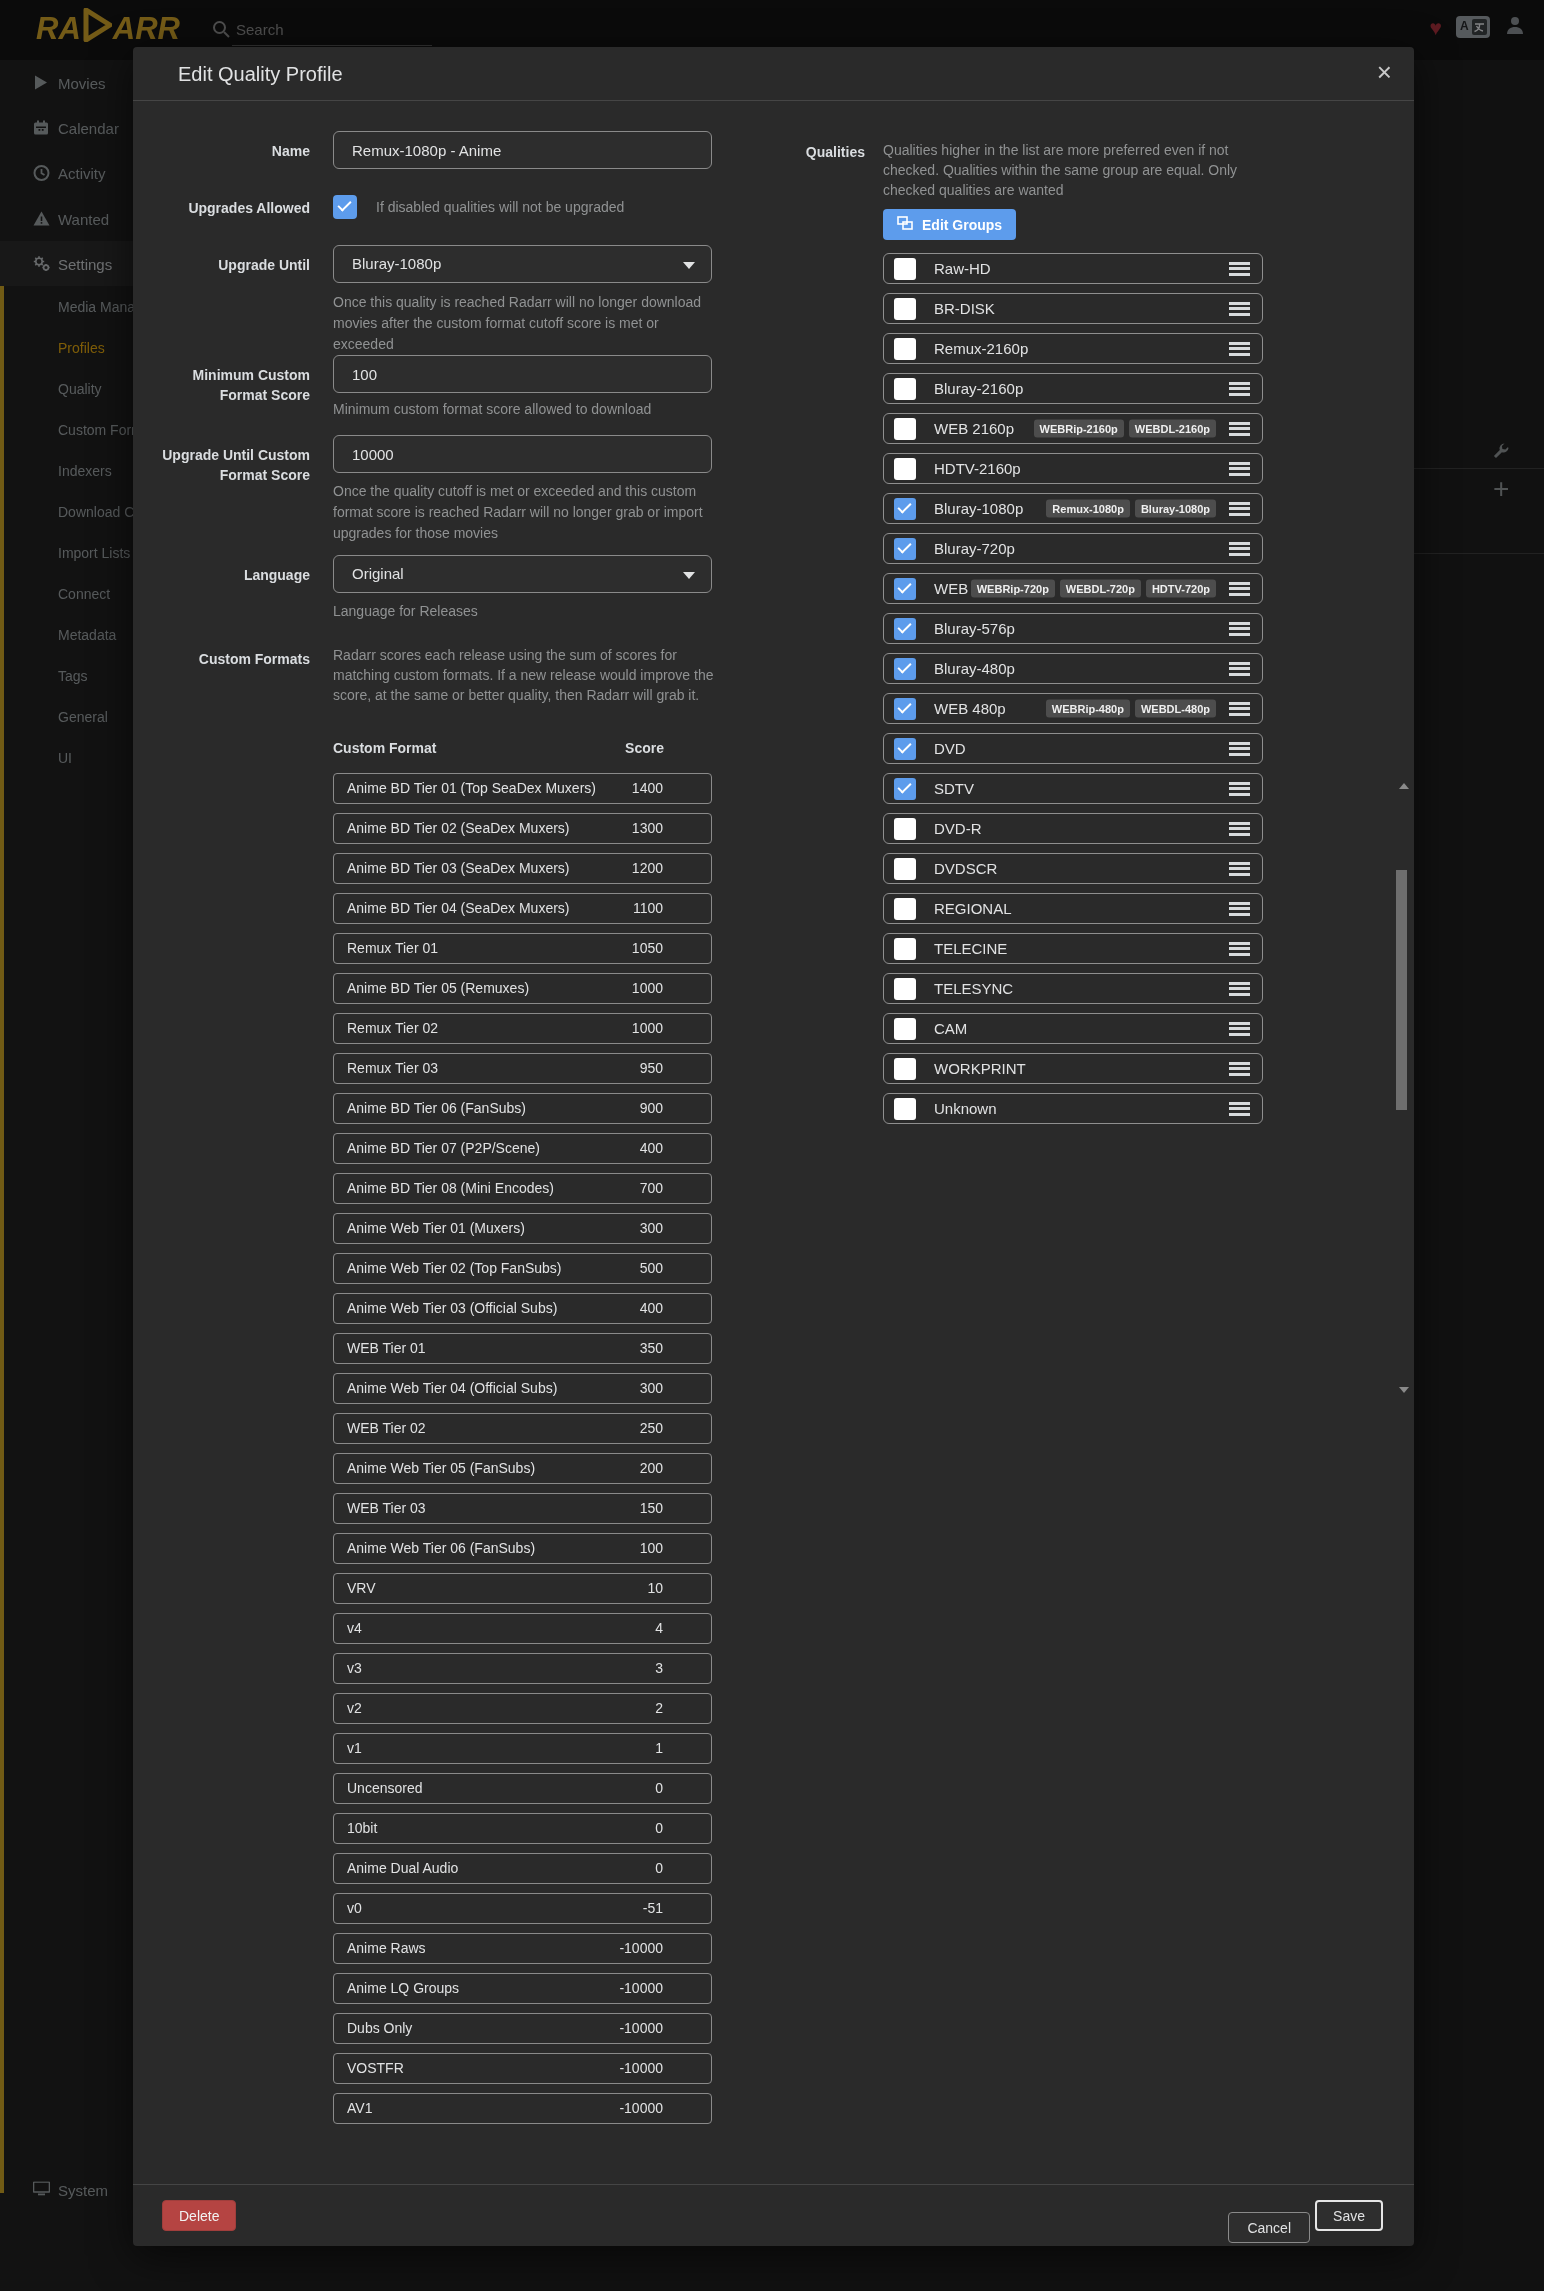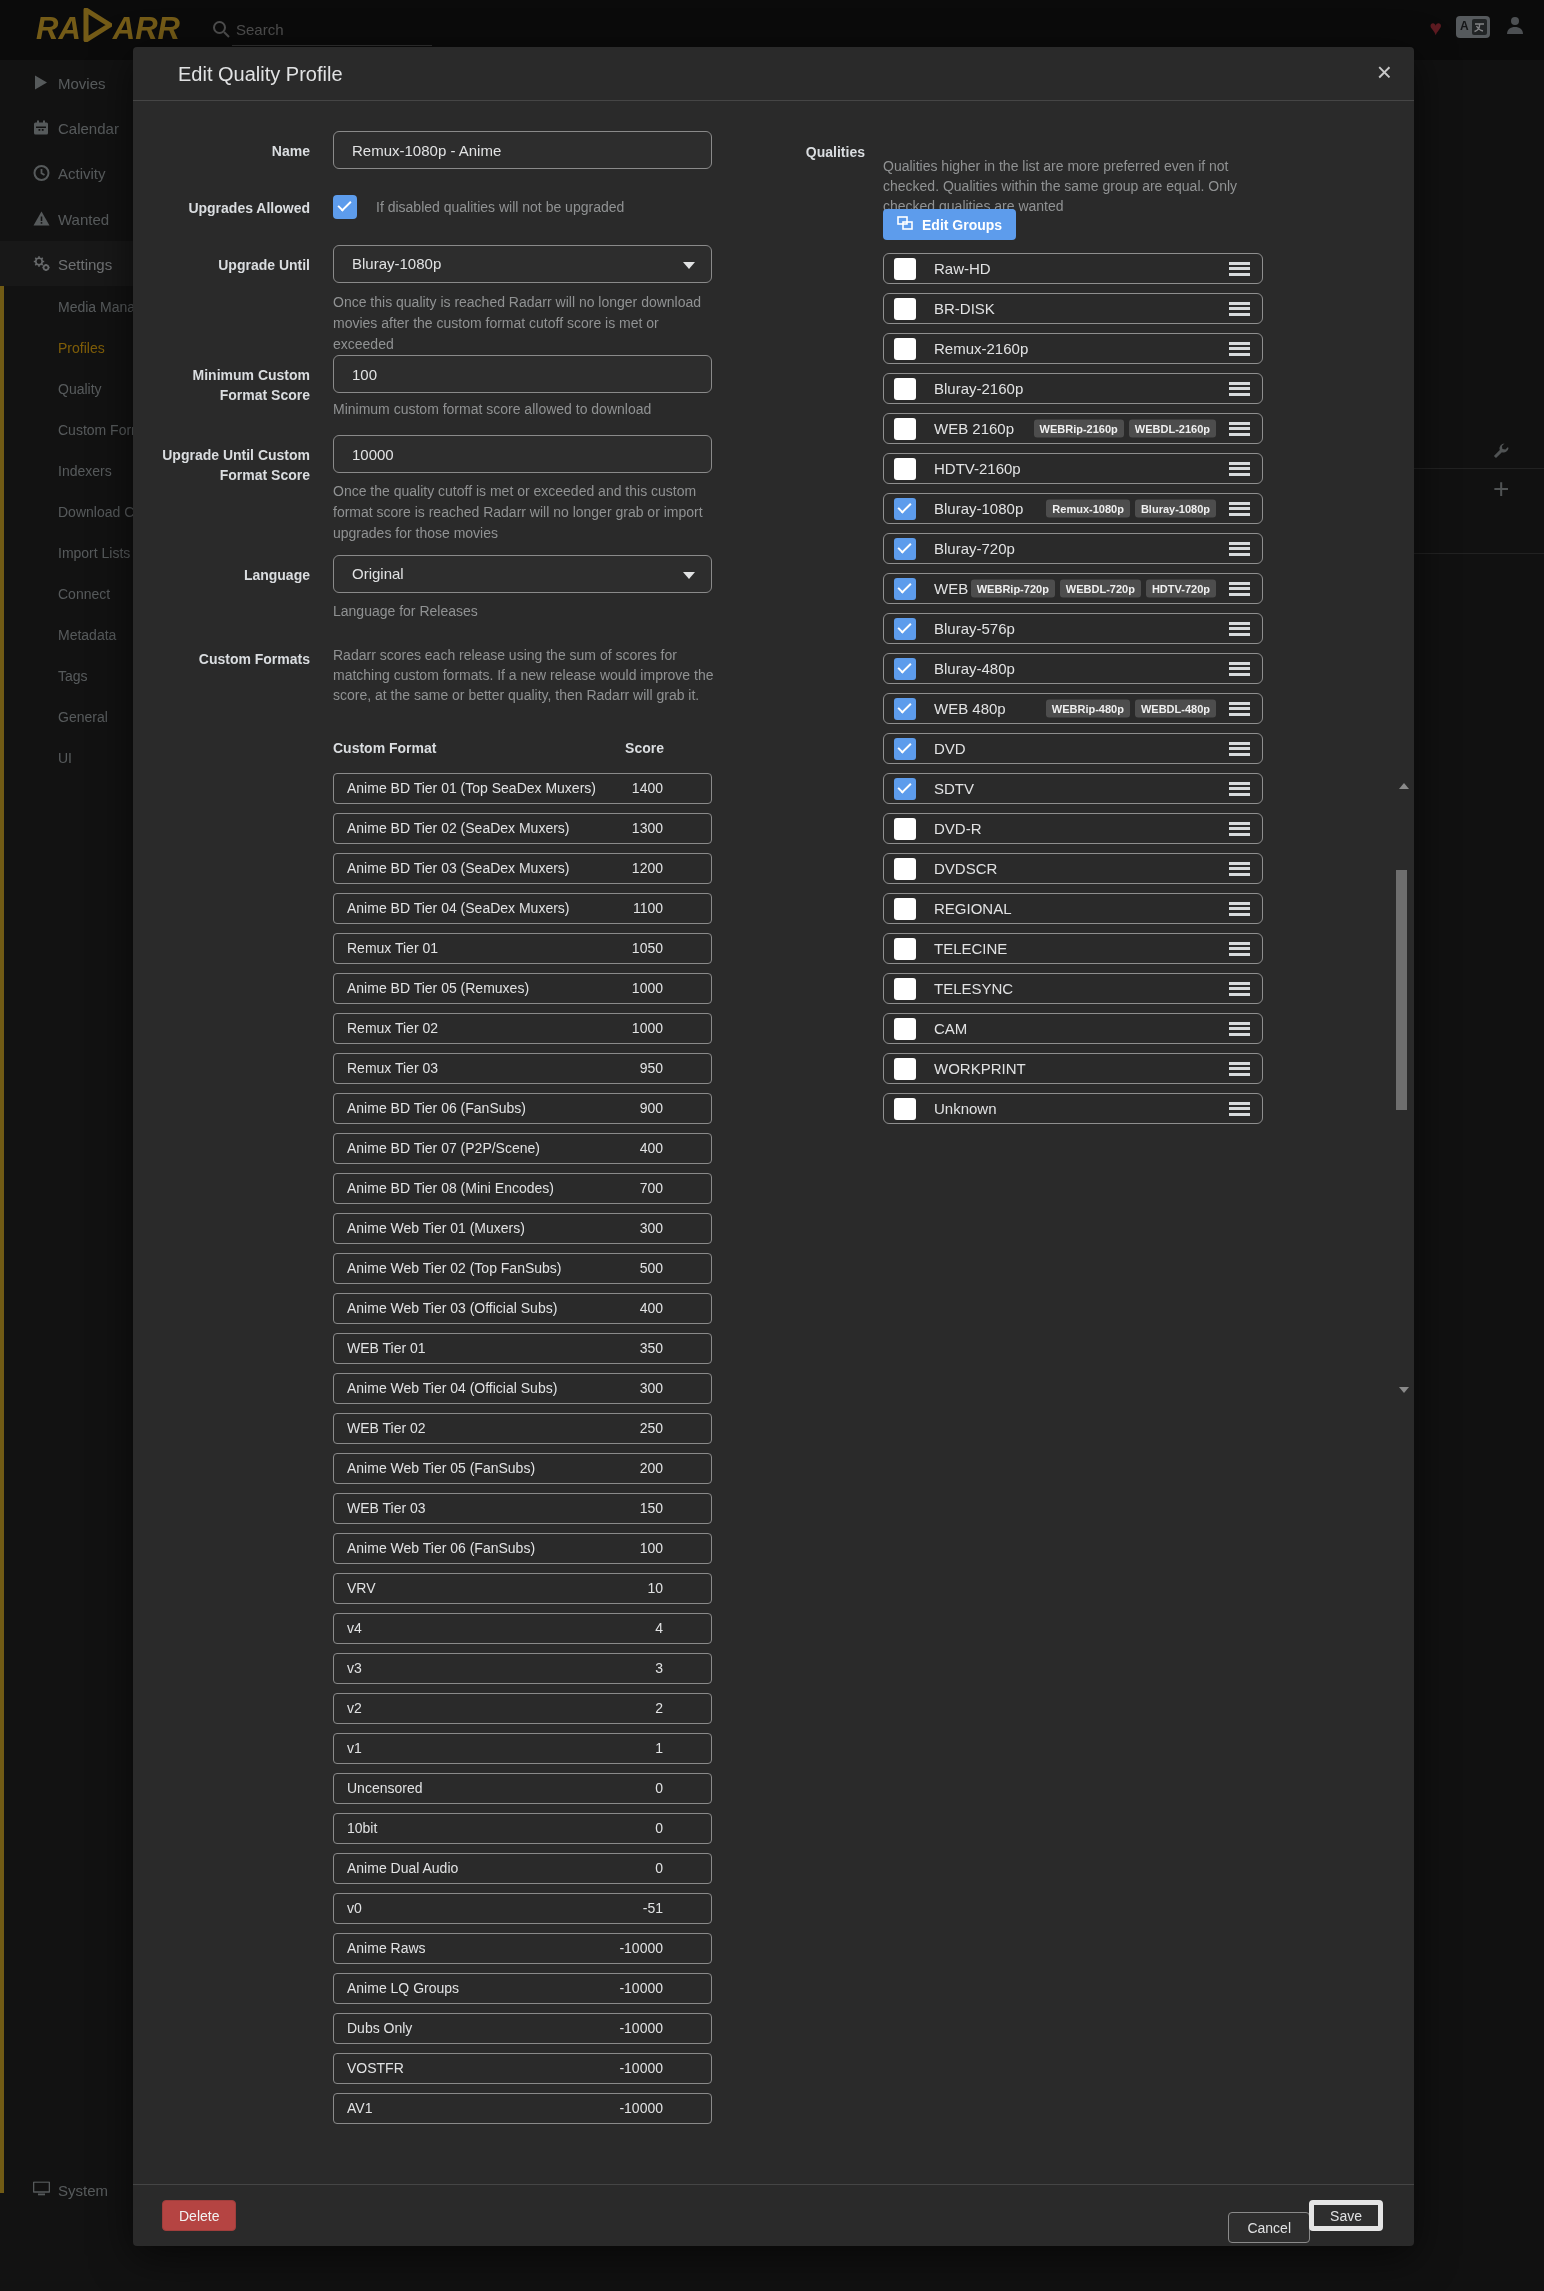--- a/index.html
+++ b/index.html
@@ -57,21 +57,21 @@
   .f-cb::after{content:'';position:absolute;left:5px;top:6px;width:11px;height:5px;
        border-left:2px solid #fff;border-bottom:2px solid #fff;transform:rotate(-45deg);}
 
   .tbl-head{position:absolute;left:200px;top:693px;width:379px;font-size:14px;font-weight:bold;color:#dadde0;}
   .tbl-head .score-h{position:absolute;right:48px;top:0;}
   .cf-list{position:absolute;left:200px;top:726px;width:379px;display:flex;flex-direction:column;gap:9px;}
   .cf-row{position:relative;height:31px;border:1px solid #8a8a8a;border-radius:4px;}
   .cf-name{position:absolute;left:13px;top:0;line-height:29px;font-size:14px;color:#e1e2e3;white-space:nowrap;}
   .cf-score{position:absolute;right:48px;top:0;line-height:29px;font-size:14px;color:#e1e2e3;}
 
-  .q-help{position:absolute;left:750px;top:93px;width:380px;font-size:14px;line-height:20px;color:#909293;margin-top:16px;}
+  .q-help{position:absolute;left:750px;top:93px;width:380px;font-size:14px;line-height:20px;color:#909293;}
   .q-label{position:absolute;left:580px;top:97px;width:152px;text-align:right;font-size:14px;font-weight:bold;color:#dadde0;}
   .edit-groups{position:absolute;left:750px;top:162px;height:31px;padding:0 14px;background:#5d9cec;border:none;
        border-radius:4px;color:#fff;font-size:14px;font-weight:bold;display:flex;align-items:center;gap:9px;cursor:pointer;
        font-family:"Liberation Sans",sans-serif;}
   .q-list{position:absolute;left:750px;top:206px;width:380px;display:flex;flex-direction:column;gap:9px;}
   .q-row{position:relative;height:31px;border:1px solid #8f8f8f;border-radius:6px;}
   .q-row.tall{height:44px;}
   .q-cb{position:absolute;left:10px;top:50%;transform:translateY(-50%);width:22px;height:22px;border-radius:3px;background:#fff;}
   .q-cb.on{background:#5d9cec;}
   .q-cb.on::after{content:'';position:absolute;left:4px;top:5px;width:11px;height:5px;
@@ -88,21 +88,21 @@
        border-right:5px solid transparent;border-bottom:6px solid #8a8a8a;}
   .sb-down{position:absolute;left:1266px;top:1340px;width:0;height:0;border-left:5px solid transparent;
        border-right:5px solid transparent;border-top:6px solid #8a8a8a;}
   .sb-thumb{position:absolute;left:1263px;top:823px;width:11px;height:240px;background:#6e6e6e;}
 
   .m-footer{position:absolute;left:0;bottom:0;width:100%;height:62px;border-top:1px solid #454545;}
   .btn{position:absolute;top:15px;height:31px;border-radius:4px;font-size:14px;display:flex;align-items:center;
        padding:0 16px;cursor:pointer;font-family:"Liberation Sans",sans-serif;}
   .btn-delete{left:29px;background:#b54442;color:#f2f2f2;border:1px solid #a03e3c;}
   .btn-cancel{right:104px;background:#2e2e2e;color:#e1e2e3;border:1px solid #8a8a8a;padding:0 18px;margin-top:12px;}
-  .btn-save{right:31px;background:#2e2e2e;color:#e1e2e3;border:5px solid #e5e5e5;}
+  .btn-save{right:31px;background:#2e2e2e;color:#e1e2e3;border:2px solid #e5e5e5;}
 </style>
 </head>
 <body>
 
 <div id="stage">
 
   <div class="topbar">
     <div class="logo">
       <span>RA</span>
       <span class="tri">

